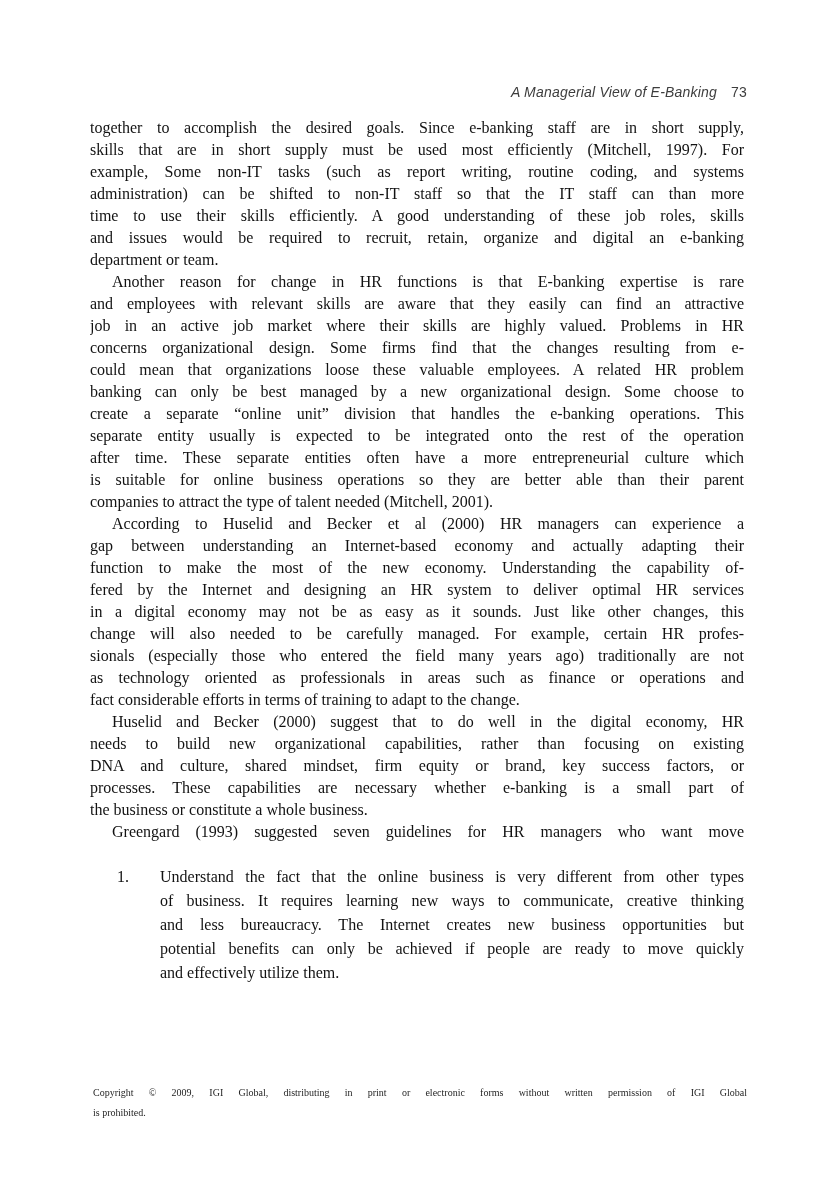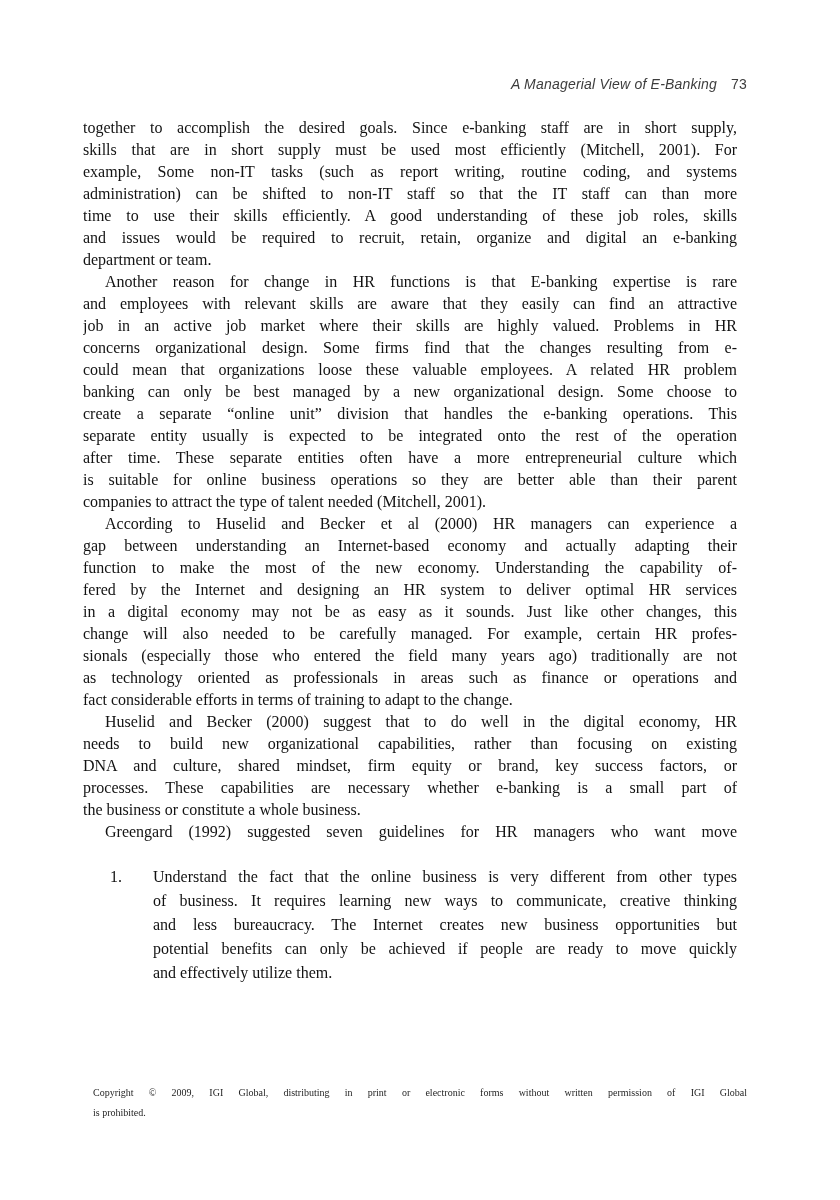--- a/index.html
+++ b/index.html
@@ -11,40 +11,40 @@
     position: relative;
     width: 840px;
     height: 1200px;
     background: #ffffff;
     overflow: hidden;
     font-family: "Liberation Serif", serif;
     color: #121212;
   }
   .running-header {
     position: absolute;
-    top: 76px;
+    top: 84px;
     left: 93px;
     width: 654px;
     text-align: right;
     font-family: "Liberation Sans", sans-serif;
     font-size: 14px;
     color: #3d3d3d;
     letter-spacing: 0.2px;
   }
   .running-header .htitle {
     font-style: italic;
   }
   .running-header .hpage {
     margin-left: 14px;
     font-style: normal;
   }
   .body-text {
     position: absolute;
     top: 117px;
-    left: 83px;
+    left: 90px;
     width: 654px;
     font-size: 16px;
     line-height: 22px;
   }
   .para { margin: 0; }
   .jline {
     text-align: justify;
     text-align-last: justify;
     height: 22px;
     overflow: hidden;
@@ -96,21 +96,21 @@
 <div class="page">
 
   <div class="running-header">
     <span class="htitle">A Managerial View of E-Banking</span><span class="hpage">73</span>
   </div>
 
   <div class="body-text">
     <div id="paragraphs">
         <div class="para">
           <div class="jline">together to accomplish the desired goals. Since e-banking staff are in short supply,</div>
-          <div class="jline">skills that are in short supply must be used most efficiently (Mitchell, 2001). For</div>
+          <div class="jline">skills that are in short supply must be used most efficiently (Mitchell, 1997). For</div>
           <div class="jline">example, Some non-IT tasks (such as report writing, routine coding, and systems</div>
           <div class="jline">administration) can be shifted to non-IT staff so that the IT staff can than more</div>
           <div class="jline">time to use their skills efficiently. A good understanding of these job roles, skills</div>
           <div class="jline">and issues would be required to recruit, retain, organize and digital an e-banking</div>
           <div class="jline last">department or team.</div>
         </div>
         <div class="para">
           <div class="jline indent">Another reason for change in HR functions is that E-banking expertise is rare</div>
           <div class="jline">and employees with relevant skills are aware that they easily can find an attractive</div>
           <div class="jline">job in an active job market where their skills are highly valued. Problems in HR</div>
@@ -135,21 +135,21 @@
           <div class="jline last">fact considerable efforts in terms of training to adapt to the change.</div>
         </div>
         <div class="para">
           <div class="jline indent">Huselid and Becker (2000) suggest that to do well in the digital economy, HR</div>
           <div class="jline">needs to build new organizational capabilities, rather than focusing on existing</div>
           <div class="jline">DNA and culture, shared mindset, firm equity or brand, key success factors, or</div>
           <div class="jline">processes. These capabilities are necessary whether e-banking is a small part of</div>
           <div class="jline last">the business or constitute a whole business.</div>
         </div>
         <div class="para">
-          <div class="jline indent">Greengard (1992) suggested seven guidelines for HR managers who want move</div>
+          <div class="jline indent">Greengard (1993) suggested seven guidelines for HR managers who want move</div>
         </div>
       </div>
     <div id="numbered-list" class="numbered-list">
         <div class="litem">
           <span class="lnum">1.</span>
           <div class="ltext">
             <div class="jline">Understand the fact that the online business is very different from other types</div>
             <div class="jline">of business. It requires learning new ways to communicate, creative thinking</div>
             <div class="jline">and less bureaucracy. The Internet creates new business opportunities but</div>
             <div class="jline">potential benefits can only be achieved if people are ready to move quickly</div>

